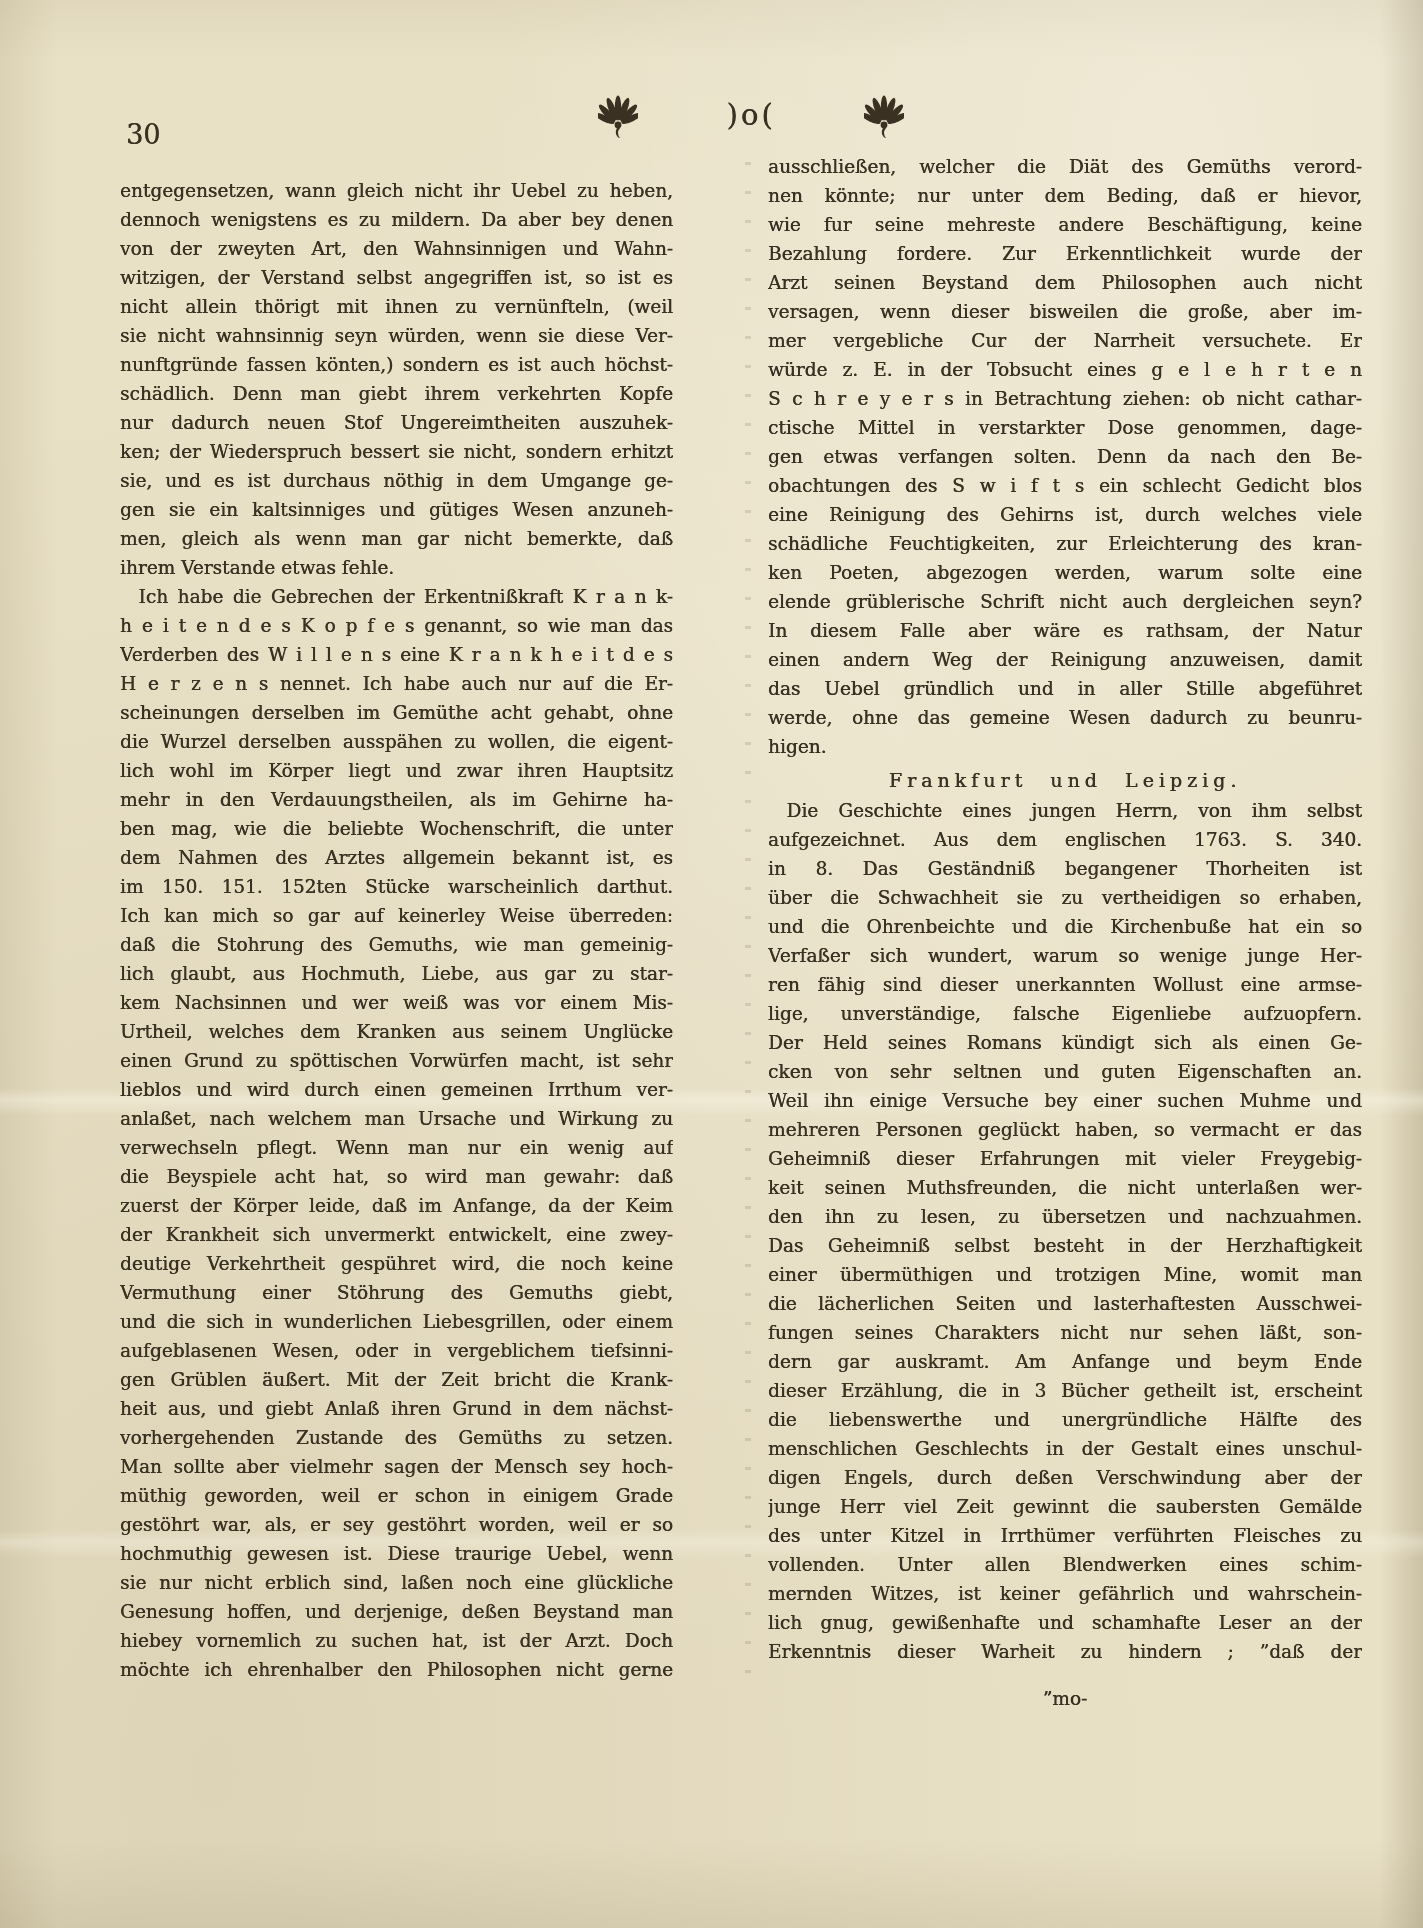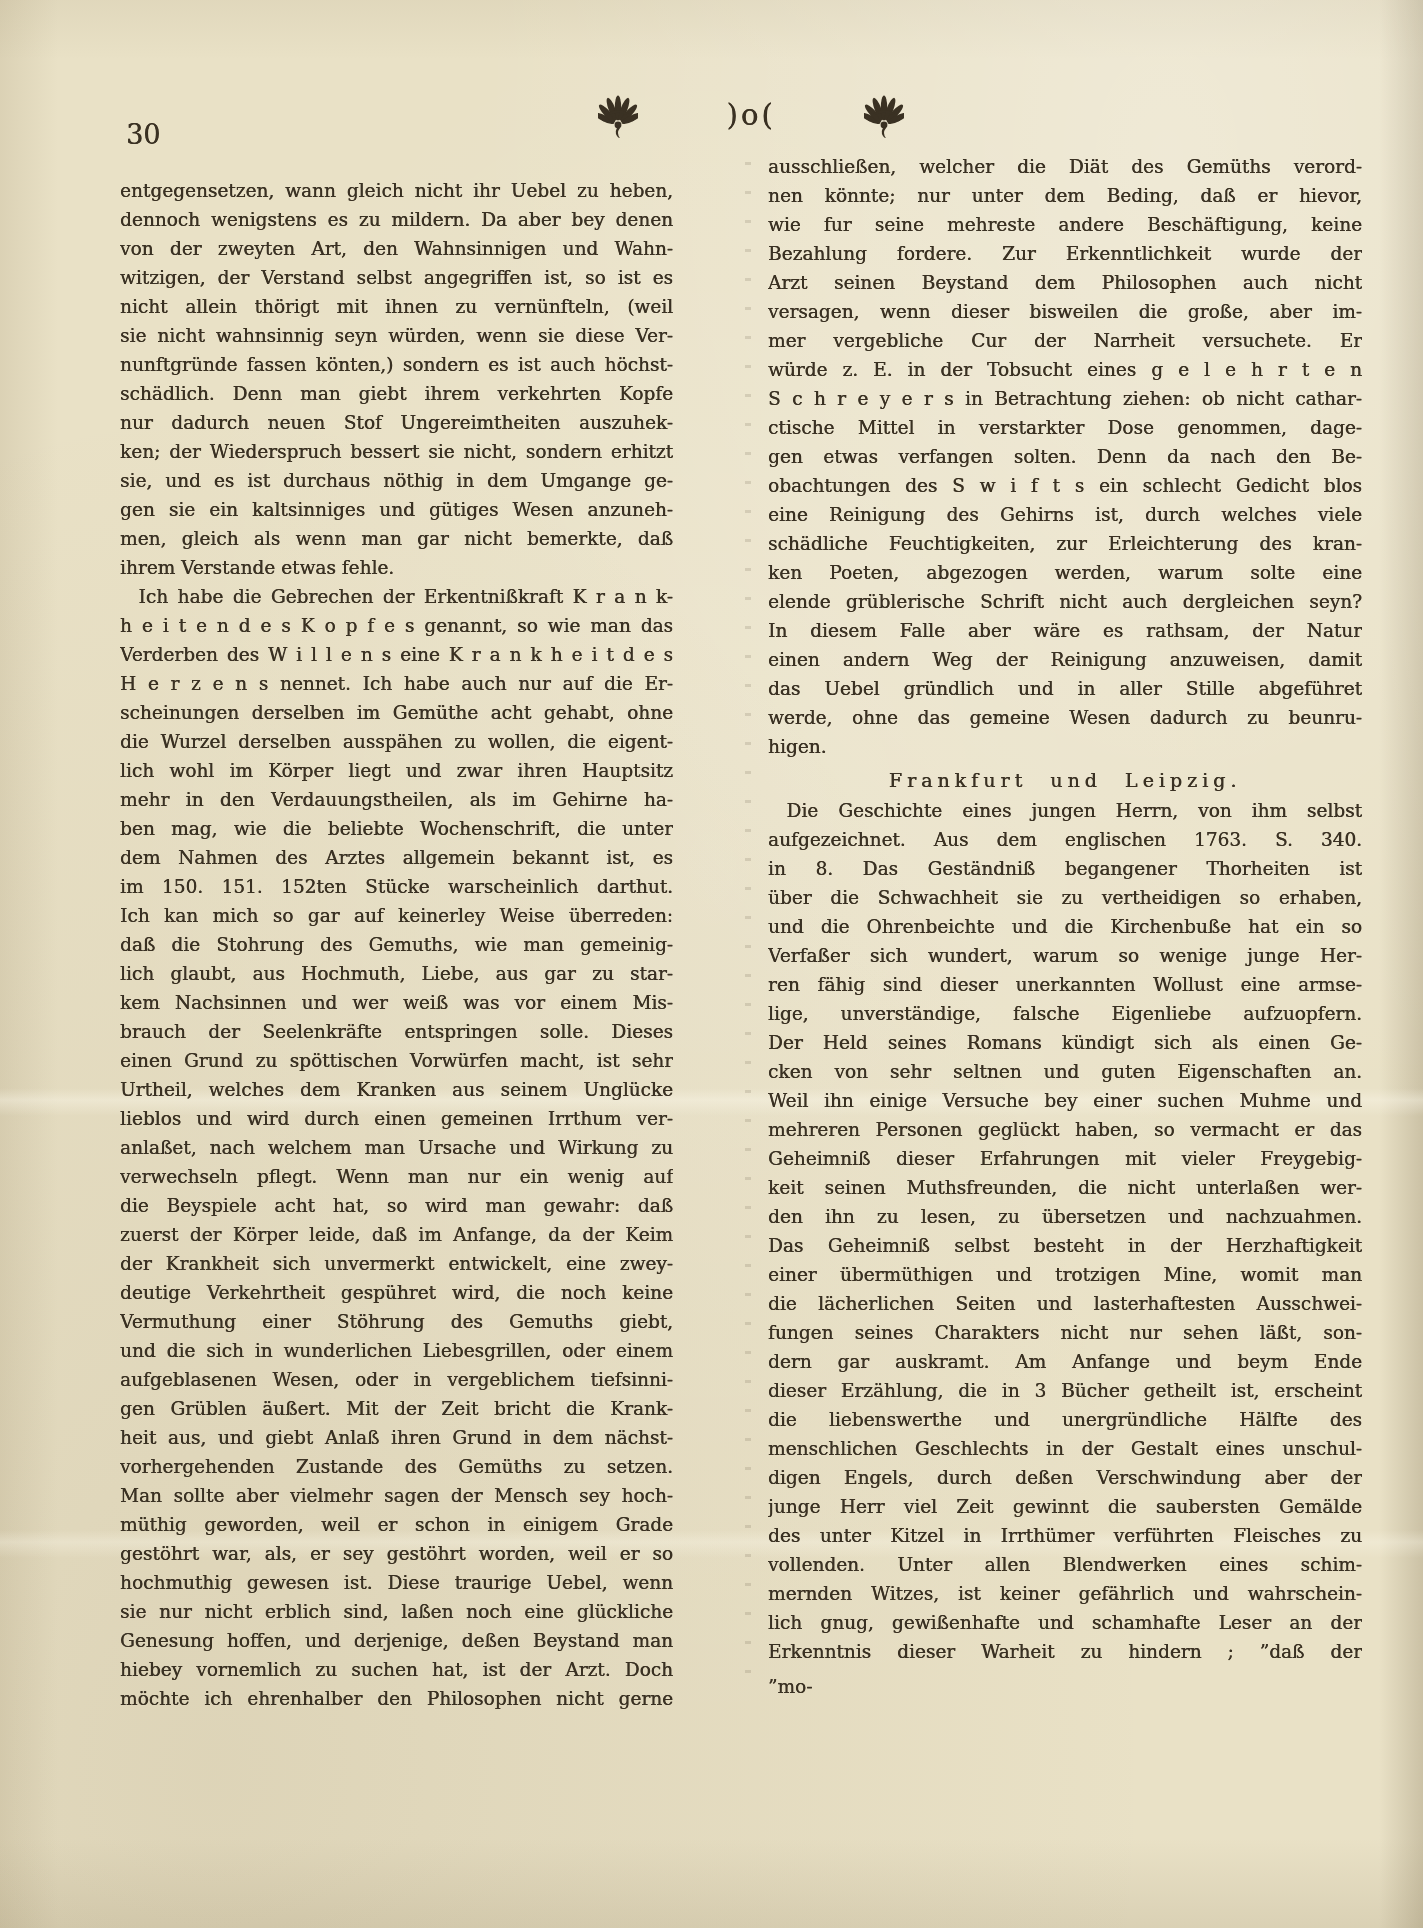--- a/index.html
+++ b/index.html
@@ -61,22 +61,22 @@
   .line.para-end{text-align-last:left;}
   .section-heading{
     margin:0;height:29px;line-height:32px;
     font-size:19px;font-weight:normal;
     text-align-last:center;
     letter-spacing:5px;word-spacing:12px;
     text-shadow:.45px 0 0 currentColor;
     padding-top:3px;margin-bottom:3px;
   }
   .catchword-row{
-    margin-top:6px;height:29px;line-height:29px;
-    text-align:left;
+    margin-top:18px;height:29px;line-height:29px;
+    text-align:center;
   }
   .catchword{text-shadow:.35px 0 0 currentColor;}
   .ghost-marks{
     position:absolute;left:745px;top:162px;width:6px;height:1520px;
     background:repeating-linear-gradient(to bottom, rgba(90,78,58,.30) 0 3px, transparent 3px 29px);
     opacity:.55;
   }
 </style>
 </head>
 <body>
@@ -147,23 +147,22 @@
         <div class="line">die Wurzel derselben ausspähen zu wollen, die eigent-</div>
         <div class="line">lich wohl im Körper liegt und zwar ihren Hauptsitz</div>
         <div class="line">mehr in den Verdauungstheilen, als im Gehirne ha-</div>
         <div class="line">ben mag, wie die beliebte Wochenschrift, die unter</div>
         <div class="line">dem Nahmen des Arztes allgemein bekannt ist, es</div>
         <div class="line">im 150. 151. 152ten Stücke warscheinlich darthut.</div>
         <div class="line">Ich kan mich so gar auf keinerley Weise überreden:</div>
         <div class="line">daß die Stohrung des Gemuths, wie man gemeinig-</div>
         <div class="line">lich glaubt, aus Hochmuth, Liebe, aus gar zu star-</div>
         <div class="line">kem Nachsinnen und wer weiß was vor einem Mis-</div>
-        <div class="line">brauch der Seelenkräfte entspringen solle. Dieses</div>
+        <div class="line">Urtheil, welches dem Kranken aus seinem Unglücke</div>
         <div class="line">einen Grund zu spöttischen Vorwürfen macht, ist sehr</div>
-        <div class="line">Urtheil, welches dem Kranken aus seinem Unglücke</div>
         <div class="line">lieblos und wird durch einen gemeinen Irrthum ver-</div>
         <div class="line">anlaßet, nach welchem man Ursache und Wirkung zu</div>
         <div class="line">verwechseln pflegt. Wenn man nur ein wenig auf</div>
         <div class="line">die Beyspiele acht hat, so wird man gewahr: daß</div>
         <div class="line">zuerst der Körper leide, daß im Anfange, da der Keim</div>
         <div class="line">der Krankheit sich unvermerkt entwickelt, eine zwey-</div>
         <div class="line">deutige Verkehrtheit gespühret wird, die noch keine</div>
         <div class="line">Vermuthung einer Stöhrung des Gemuths giebt,</div>
         <div class="line">und die sich in wunderlichen Liebesgrillen, oder einem</div>
         <div class="line">aufgeblasenen Wesen, oder in vergeblichem tiefsinni-</div>

